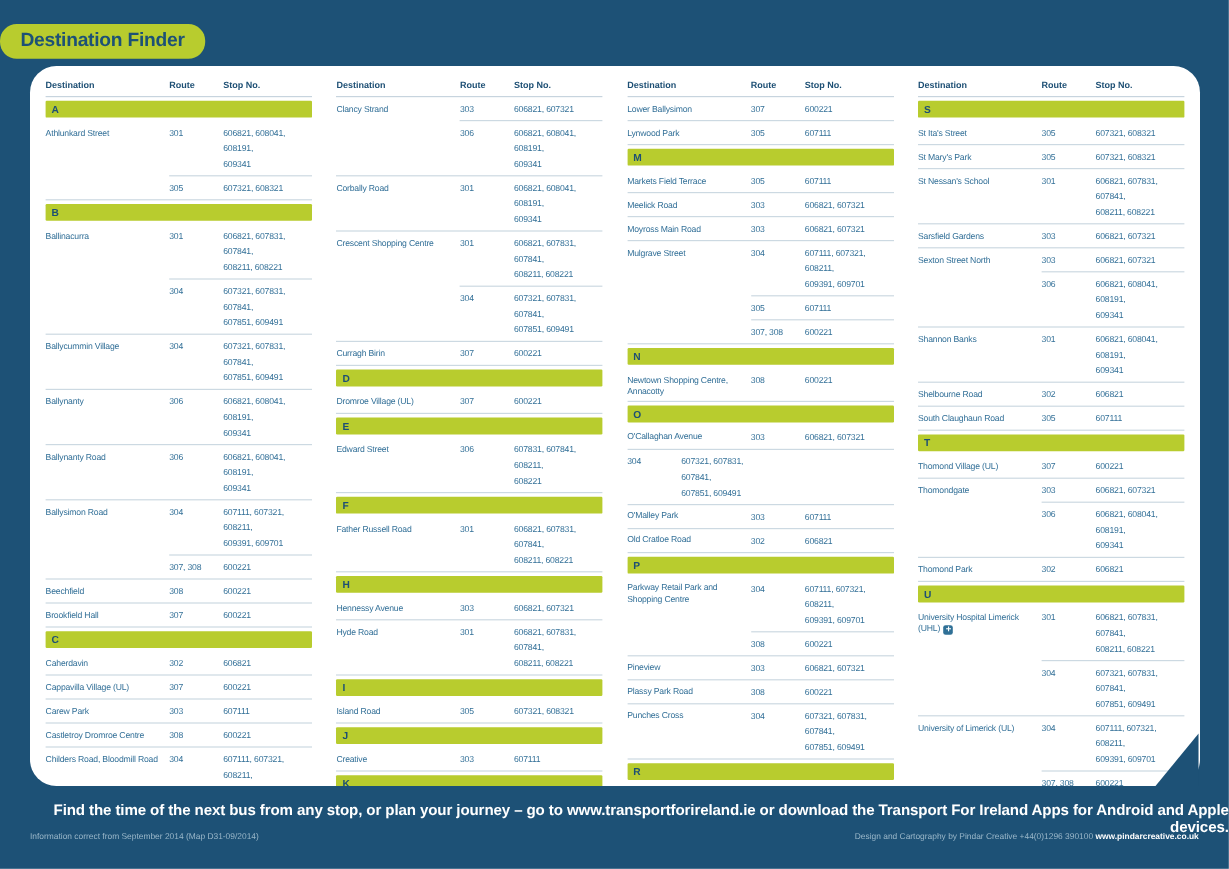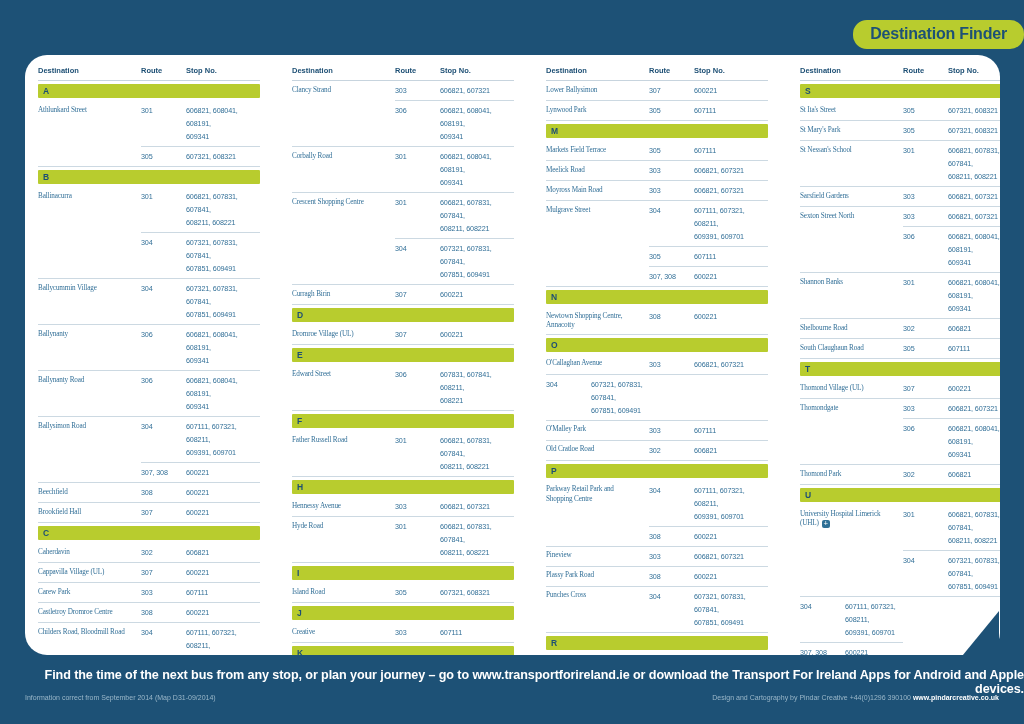--- a/index.html
+++ b/index.html
@@ -3,21 +3,21 @@
 <meta charset="utf-8">
 <style>
   * { margin:0; padding:0; box-sizing:border-box; }
   html,body { width:1024px; height:724px; }
   body {
     background:#1d5176;
     font-family:"Liberation Sans", sans-serif;
     position:relative;
     overflow:hidden;
   }
-  .title-wrap { text-align:right; padding-top:20px; height:36px; }
+  .title-wrap { text-align:left; padding-top:20px; height:36px; }
   .title-badge {
     display:inline-block;
     background:#b8cc2e;
     color:#1d5176;
     font-weight:bold;
     font-size:16px;
     padding:5px 17px 6px;
     border-radius:14px;
     letter-spacing:-0.2px;
   }
@@ -30,21 +30,21 @@
     padding:7px 13px 8px;
     overflow:hidden;
   }
   .corner-notch {
     position:absolute;
     right:0; bottom:0;
     width:44px; height:44px;
     background:#1d5176;
     clip-path:polygon(100% 0, 100% 100%, 18% 100%);
   }
-  .cols { display:flex; gap:32px; height:100%;justify-content:space-between; }
+  .cols { display:flex; gap:20px; height:100%;justify-content:space-between; }
   .col { width:222px; flex:0 0 222px; color:#337098; }
   .col-header {
     display:grid;
     grid-template-columns:103px 45px 1fr;
     font-weight:bold;
     font-size:7.5px;
     color:#1d4f74;
     padding:4px 0 5px;
     border-bottom:1px solid #c7d4de;
   }
@@ -62,21 +62,20 @@
     display:grid;
     grid-template-columns:103px 1fr;
     border-bottom:1px solid #ccd9e2;
   }
   .dest {
     font-size:7.2px;
     letter-spacing:-0.15px;
     line-height:9.5px;
     padding:4.5px 2px 3px 0;
     white-space:pre-line;
-    font-family:Liberation Serif, serif;
   }
   .routes { display:flex; flex-direction:column; }
   .route-line {
     display:grid;
     grid-template-columns:45px 1fr;
     padding:3px 0;
   }
   .route-line + .route-line { border-top:1px solid #ccd9e2; }
   .route-num, .stops {
     font-size:7.2px;
@@ -701,20 +700,21 @@
 608211, 608221</span>
             </div>
             <div class="route-line">
               <span class="route-num">304</span>
               <span class="stops">607321, 607831, 607841,
 607851, 609491</span>
             </div>
           </div>
         </div>
         <div class="row">
+          <div class="dest">University of Limerick (UL)</div>
           <div class="routes">
             <div class="route-line">
               <span class="route-num">304</span>
               <span class="stops">607111, 607321, 608211,
 609391, 609701</span>
             </div>
             <div class="route-line">
               <span class="route-num">307, 308</span>
               <span class="stops">600221</span>
             </div>

